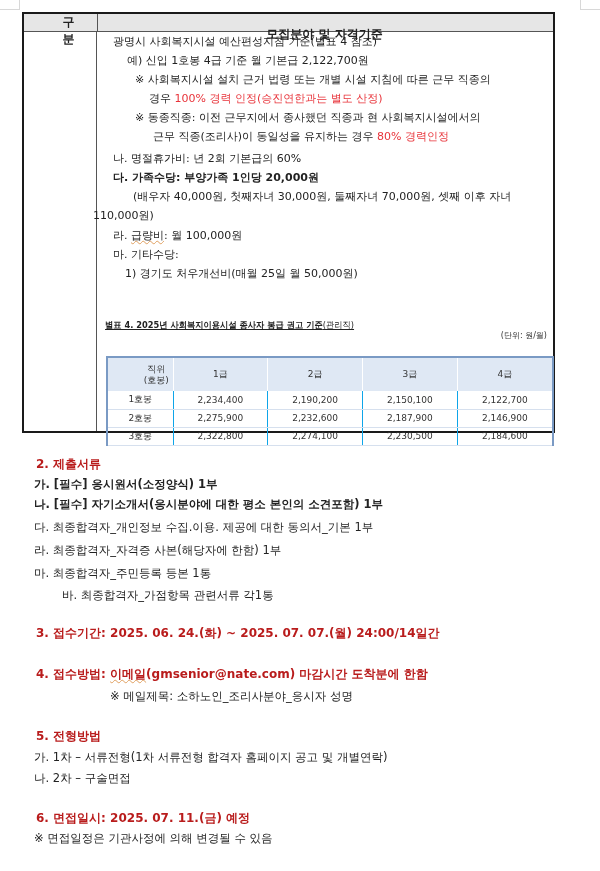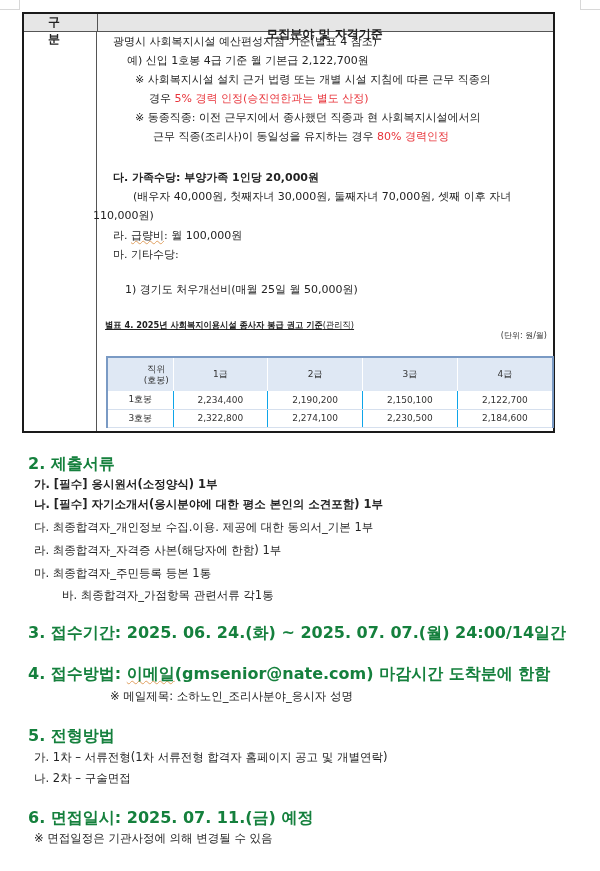--- a/index.html
+++ b/index.html
@@ -4,39 +4,39 @@
 <style>
   * { box-sizing: border-box; margin: 0; padding: 0; }
   html, body { width: 600px; height: 871px; background: #ffffff; overflow: hidden; }
   body { font-family: "DejaVu Sans", "Liberation Sans", sans-serif; color: #222; position: relative; }
   .corner-mark { position: absolute; width: 20px; height: 10px; border-bottom: 1px solid #d8d8d8; }
   .cm-left { left: 0; top: 0; border-right: 1px solid #d8d8d8; }
   .cm-right { left: 580px; top: 0; border-left: 1px solid #d8d8d8; }
 
   .outer-table { position: absolute; left: 22px; top: 12px; width: 533px; height: 421px; border: 2px solid #1a1a1a; }
   .outer-head { position: absolute; left: 0; top: 0; right: 0; height: 18px; background: #e6e6e6; border-bottom: 1px solid #555; }
-  .head-col1 { position: absolute; left: 0; top: 0; width: 74px; height: 18px; border-right: 1px solid #555; text-align: left; font-weight: bold; font-size: 12px; line-height: 17px; letter-spacing: 8px; padding-left: 24px; }
+  .head-col1 { position: absolute; left: 0; top: 0; width: 74px; height: 18px; border-right: 1px solid #555; text-align: center; font-weight: bold; font-size: 12px; line-height: 17px; letter-spacing: 8px; padding-left: 24px; }
   .head-col2 { position: absolute; left: 72px; top: 0; right: 0; height: 18px; text-align: center; font-weight: bold; font-size: 12px; line-height: 17px; margin-top: 12px; }
   .body-col1 { position: absolute; left: 72px; top: 18px; bottom: 0; width: 1px; background: #555; }
 
   .cell-content { position: absolute; left: 73px; top: 18px; right: 0; bottom: 0; font-size: 11px; color: #222; }
   .line { position: absolute; white-space: nowrap; line-height: 14px; }
   .red { color: #e8333a; }
   .squiggle { text-decoration: underline wavy #e0a060; text-decoration-thickness: 1px; }
 
   .caption { position: absolute; left: 8px; top: 287px; font-size: 9px; font-weight: bold; text-decoration: underline; color: #222; transform: scaleX(0.92); transform-origin: left; }
   .caption .light { font-weight: normal; }
   .unit { position: absolute; right: 6px; top: 298px; font-size: 8px; color: #333; }
 
   .salary-table { position: absolute; left: 9px; top: 324px; width: 448px; border-collapse: collapse; border: 2px solid #7a9ac4; border-bottom: none; font-size: 9px; color: #333; }
   .salary-table th { background: #dfe8f4; font-weight: normal; height: 34px; border-right: 1px solid #ffffff; text-align: center; line-height: 11px; }
   .salary-table td { height: 18px; text-align: center; border-bottom: 1px solid #d6e0ee; border-right: 1px solid #0ea5e9; }
   .salary-table .c0 { width: 66px; padding-left: 32px; }
 
-  .sec { position: absolute; left: 28px; white-space: nowrap; font-size: 16px; line-height: 18px; color: #15803d; }
+  .sec { position: absolute; left: 36px; white-space: nowrap; font-size: 12px; line-height: 18px; color: #b91c1c; }
   .b { font-weight: bold; }
   .sub { position: absolute; white-space: nowrap; font-size: 11.5px; line-height: 18px; color: #222; }
 </style>
 </head>
 <body>
 
 <div class="corner-mark cm-left"></div>
 <div class="corner-mark cm-right"></div>
 
 <div class="outer-table">
@@ -44,34 +44,35 @@
     <div class="head-col1">구 분</div>
     <div class="head-col2">모집분야 및 자격기준</div>
   </div>
   <div class="body-col1"></div>
 
   <div class="cell-content">
     <div class="line" style="left:16px; top:3px;">광명시 사회복지시설 예산편성지침 기준(별표 4 참조)</div>
     <div class="line" style="left:30px; top:22px;">예) 신입 1호봉 4급 기준 월 기본급 2,122,700원</div>
     <div class="line" style="left:38px; top:41px;">※ 사회복지시설 설치 근거 법령 또는 개별 시설 지침에 따른 근무 직종의</div>
     <div class="line" style="left:52px; top:60px;">
-      <span>경우 </span><span class="red">5% 경력 인정(승진연한과는 별도 산정)</span>
+      <span>경우 </span><span class="red">100% 경력 인정(승진연한과는 별도 산정)</span>
     </div>
     <div class="line" style="left:38px; top:79px;">※  동종직종: 이전  근무지에서  종사했던  직종과  현  사회복지시설에서의</div>
     <div class="line" style="left:56px; top:98px;">
       <span>근무 직종(조리사)이 동일성을 유지하는 경우 </span><span class="red">80% 경력인정</span>
     </div>
+    <div class="line" style="left:16px; top:120px;">나. 명절휴가비: 년 2회 기본급의 60%</div>
     <div class="line" style="left:16px; top:139px;font-weight:bold;">다. 가족수당: 부양가족 1인당 20,000원</div>
     <div class="line" style="left:36px; top:158px;">(배우자 40,000원, 첫째자녀 30,000원, 둘째자녀 70,000원, 셋째 이후 자녀</div>
     <div class="line" style="left:-4px; top:177px;">110,000원)</div>
     <div class="line" style="left:16px; top:197px;">
       <span>라. </span><span class="squiggle">급량비</span><span>: 월 100,000원</span>
     </div>
     <div class="line" style="left:16px; top:216px;">마. 기타수당:</div>
-    <div class="line" style="left:28px; top:235px;margin-top:16px;">1) 경기도 처우개선비(매월 25일 월 50,000원)</div>
+    <div class="line" style="left:28px; top:235px;">1) 경기도 처우개선비(매월 25일 월 50,000원)</div>
 
     <div class="caption">
       <span>별표 4. 2025년 사회복지이용시설 종사자 봉급 권고 기준</span><span class="light">(관리직)</span>
     </div>
     <div class="unit">(단위: 원/월)</div>
 
     <table class="salary-table">
       <thead>
         <tr>
           <th class="c0">
@@ -84,20 +85,27 @@
           <th>4급</th>
         </tr>
       </thead>
       <tbody>
         <tr>
           <td>1호봉</td>
           <td>2,234,400</td>
           <td>2,190,200</td>
           <td>2,150,100</td>
           <td>2,122,700</td>
+        </tr>
+        <tr>
+          <td>2호봉</td>
+          <td>2,275,900</td>
+          <td>2,232,600</td>
+          <td>2,187,900</td>
+          <td>2,146,900</td>
         </tr>
         <tr>
           <td>3호봉</td>
           <td>2,322,800</td>
           <td>2,274,100</td>
           <td>2,230,500</td>
           <td>2,184,600</td>
         </tr>
       </tbody>
     </table>

